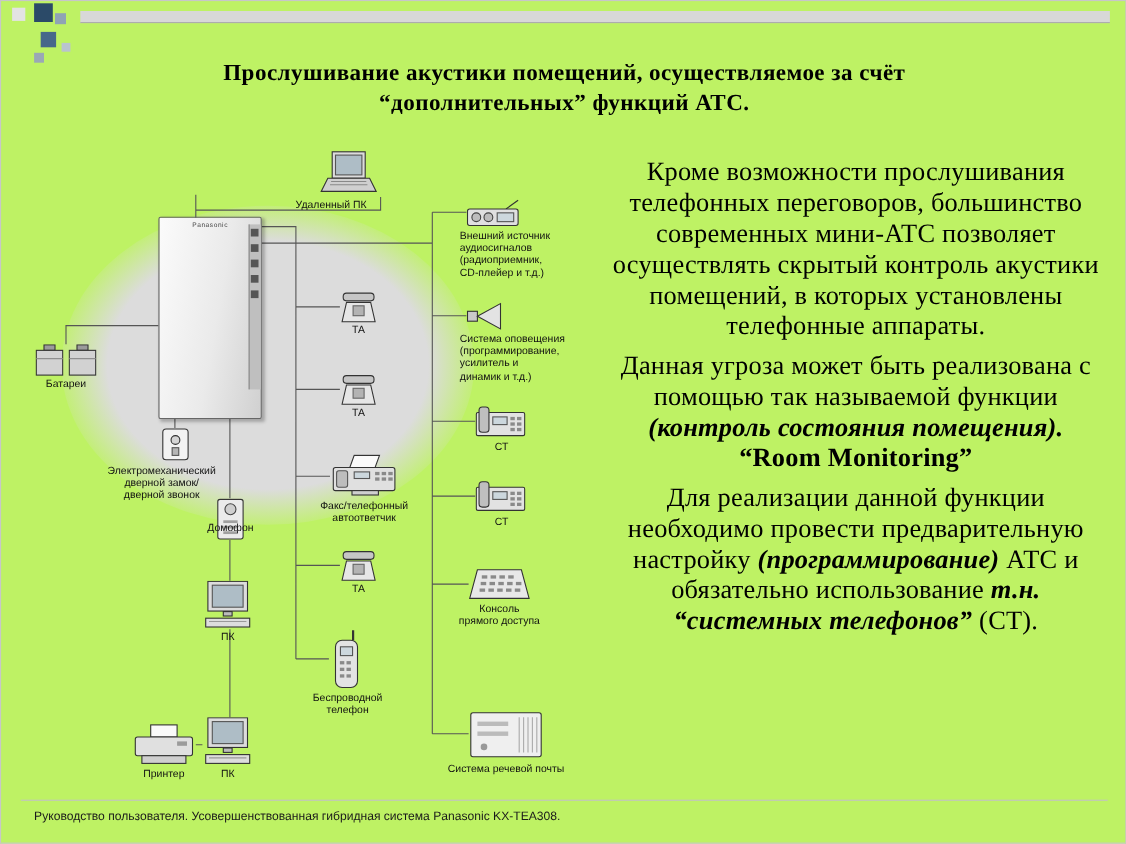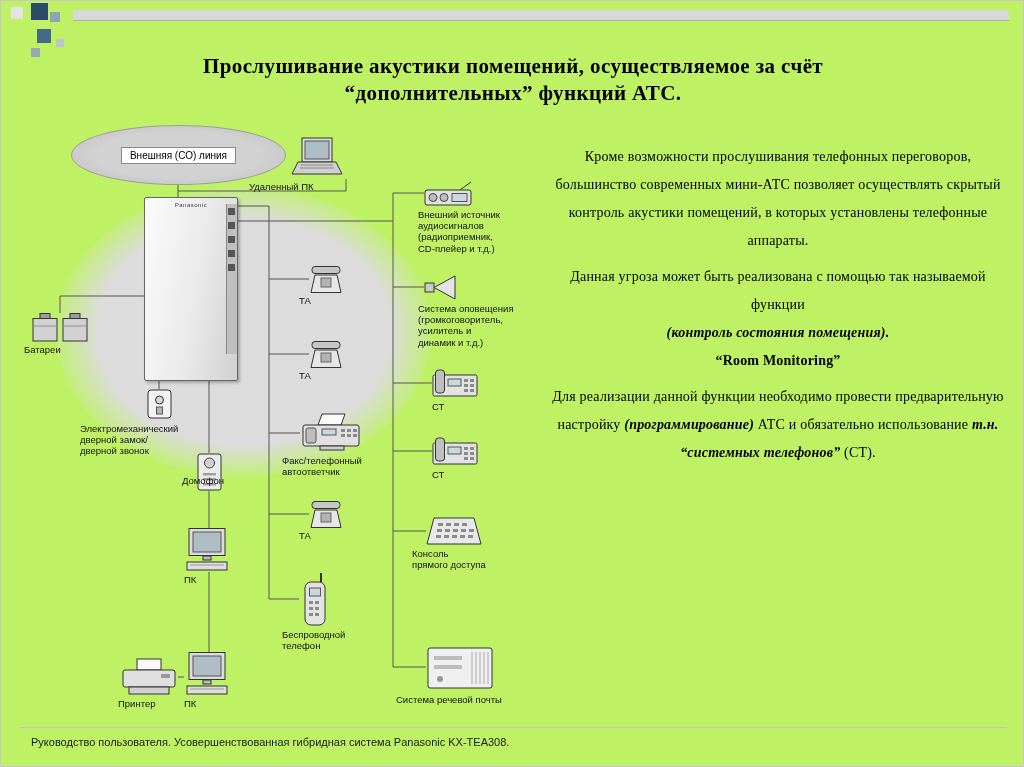--- a/index.html
+++ b/index.html
@@ -21,39 +21,39 @@
            font-size:21px; font-weight:bold; line-height:27px; color:#000; white-space:pre-line; letter-spacing:.4px; }
 
   
   .diagram { position:absolute; left:15px; top:110px; width:530px; height:618px;
              font-family:"Liberation Sans", sans-serif; }
   .bg-ellipse { position:absolute; left:40px; top:76px; width:375px; height:290px; z-index:0;
                 background:radial-gradient(ellipse at center, #dcdcdc 55%, rgba(220,220,220,0) 74%); border-radius:50%; }
   .wires { position:absolute; left:0; top:0; z-index:1; }
   .device { position:absolute; z-index:2; line-height:0; }
   .dlabel { position:absolute; z-index:2; font-size:9.5px; line-height:1.18; color:#111; white-space:pre-line; }
-  .center { }
+  .center { text-align:center; }
 
   .co-ellipse { position:absolute; left:55px; top:14px; width:215px; height:60px; z-index:2;
                 background:radial-gradient(ellipse at center, #d2d2d2 55%, #bdbdbd 100%);
                 border:1px solid #9e9e9e; border-radius:50%;
                 display:flex; align-items:center; justify-content:center; }
   .co-label { background:#fff; border:1px solid #8a8a8a; font-size:10px; padding:2px 8px; white-space:nowrap; }
 
   .pbx { position:absolute; left:128px; top:86px; width:94px; height:184px; z-index:2;
          background:linear-gradient(100deg,#fbfbfb,#eaeaea 55%,#d0d0d0); border:1px solid #666;
          border-radius:2px; box-shadow:2px 2px 3px rgba(0,0,0,.25); }
   .pbx .brand { position:absolute; top:4px; left:50%; transform:translateX(-50%); font-size:6px; color:#444;
                 font-family:"Liberation Sans", sans-serif; letter-spacing:.5px; }
   .port-strip { position:absolute; right:0; top:6px; width:11px; height:150px; background:#bfbfbf; border-left:1px solid #888; }
   .port { position:absolute; right:2px; width:7px; height:7px; background:#555; }
 
   
   .body-text { position:absolute; left:548px; top:142px; width:458px; text-align:center;
-               font-size:14px; line-height:28px; color:#000; letter-spacing:.2px; }
+               font-size:24px; line-height:28px; color:#000; letter-spacing:.2px; }
   .body-text p { margin:0 0 8px; }
   .blk { display:block; }
   .b  { font-weight:bold; }
   .bi { font-weight:bold; font-style:italic; }
 
   .footer-rule { position:absolute; left:18px; top:726px; width:988px; height:1px; background:#c2c2c2; }
   .footer { position:absolute; left:30px; top:735px; font-family:"Liberation Sans", sans-serif;
             font-size:11px; color:#1a1a1a;text-align:center; }
 </style>
 </head>
@@ -94,23 +94,20 @@
         M377,420 L410,420
         M377,556 L410,556
         M128,185 L44,185 44,202
         M143,270 L143,278
         M193,270 L193,342
         M193,380 L193,417
         M193,461 L193,541
         M162,566 L168,566"></path>
     </svg>
 
-    <div class="co-ellipse">
-      <span class="co-label">Внешняя (СО) линия</span>
-    </div>
 
     <div class="pbx">
       <span class="brand">Panasonic</span>
       <div class="port-strip">
         <span class="port" style="top:4px"></span>
         <span class="port" style="top:18px"></span>
         <span class="port" style="top:32px"></span>
         <span class="port" style="top:46px"></span>
         <span class="port" style="top:60px"></span>
       </div>
@@ -150,21 +147,21 @@
     </div>
     <div class="dlabel center" style="left:283px;top:184px;width:54px">ТА</div>
 
     <div class="device" style="left:408px;top:163px">
       <svg width="34" height="26" viewBox="0 0 34 26">
         <rect x="1" y="9" width="9" height="9" fill="#c9c9c9" stroke="#333"></rect>
         <polygon points="10,13.5 31,2 31,25" fill="#e3e3e3" stroke="#333"></polygon>
       </svg>
     </div>
     <div class="dlabel" style="left:402px;top:192px;width:116px">Система оповещения
-(громкоговоритель,
+(программирование,
 усилитель и
 динамик и т.д.)</div>
 
     <div class="device" style="left:293px;top:229px">
       <svg width="34" height="29" viewBox="0 0 34 29">
         <rect x="3" y="1.5" width="28" height="7" rx="3" fill="#c6c6c6" stroke="#333"></rect>
         <polygon points="6,10 28,10 32,27.5 2,27.5" fill="#e6e6e6" stroke="#333"></polygon>
         <rect x="12" y="13" width="10" height="9" fill="#b3b3b3" stroke="#666"></rect>
       </svg>
     </div>

